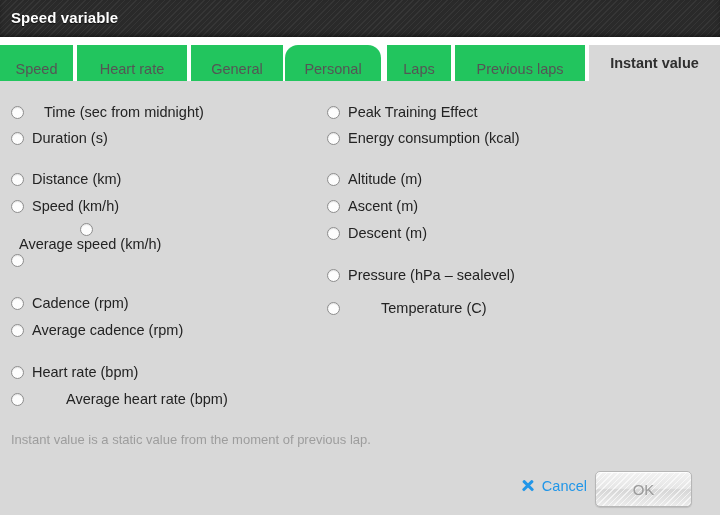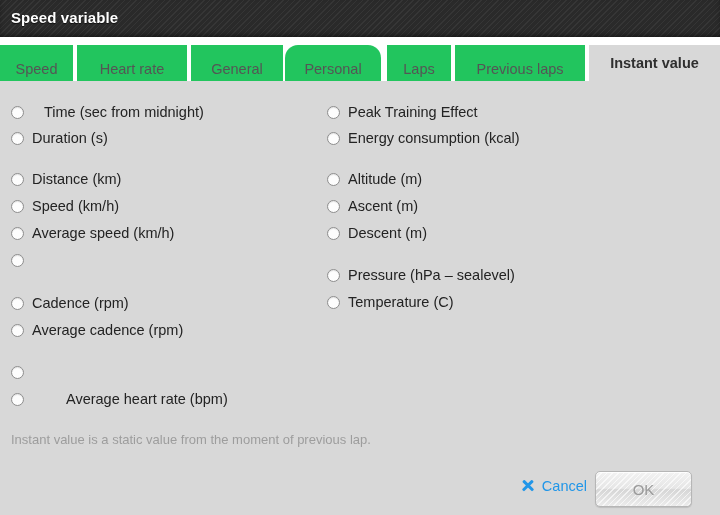--- a/index.html
+++ b/index.html
@@ -172,37 +172,38 @@
           <span class="lbl">Duration (s)</span>
         </div>
         <div class="opt" style="top: 88px; left: 11px;">
           <span class="radio"></span>
           <span class="lbl">Distance (km)</span>
         </div>
         <div class="opt" style="top: 115px; left: 11px;">
           <span class="radio"></span>
           <span class="lbl">Speed (km/h)</span>
         </div>
-        <div class="opt" style="top: 142px; left: 11px;">
+        <div class="opt" style="top: 142px; left: 11px; flex-direction: column;">
           <span class="radio"></span>
           <span class="lbl">Average speed (km/h)</span>
         </div>
         <div class="opt" style="top: 169px; left: 11px;">
           <span class="radio"></span>
         </div>
         <div class="opt" style="top: 212px; left: 11px;">
           <span class="radio"></span>
           <span class="lbl">Cadence (rpm)</span>
         </div>
         <div class="opt" style="top: 239px; left: 11px;">
           <span class="radio"></span>
           <span class="lbl">Average cadence (rpm)</span>
         </div>
         <div class="opt" style="top: 281px; left: 11px;">
           <span class="radio"></span>
+          <span class="lbl">Heart rate (bpm)</span>
         </div>
         <div class="opt" style="top: 308px; left: 11px; gap: 34px;">
           <span class="radio"></span>
           <span class="lbl">Average heart rate (bpm)</span>
         </div>
       </div>
     <div class="col col-right">
         <div class="opt" style="top: 21px; left: 11px;">
           <span class="radio"></span>
           <span class="lbl">Peak Training Effect</span>
@@ -220,21 +221,21 @@
           <span class="lbl">Ascent (m)</span>
         </div>
         <div class="opt" style="top: 142px; left: 11px;">
           <span class="radio"></span>
           <span class="lbl">Descent (m)</span>
         </div>
         <div class="opt" style="top: 184px; left: 11px;">
           <span class="radio"></span>
           <span class="lbl">Pressure (hPa – sealevel)</span>
         </div>
-        <div class="opt" style="top: 211px; left: 11px;">
+        <div class="opt" style="top: 217px; left: 11px; gap: 33px;">
           <span class="radio"></span>
           <span class="lbl">Temperature (C)</span>
         </div>
       </div>
 
     <div class="hint">Instant value is a static value from the moment of previous lap.</div>
 
     <div class="footer">
       <div class="cancel">
         <span class="xicon"></span>

